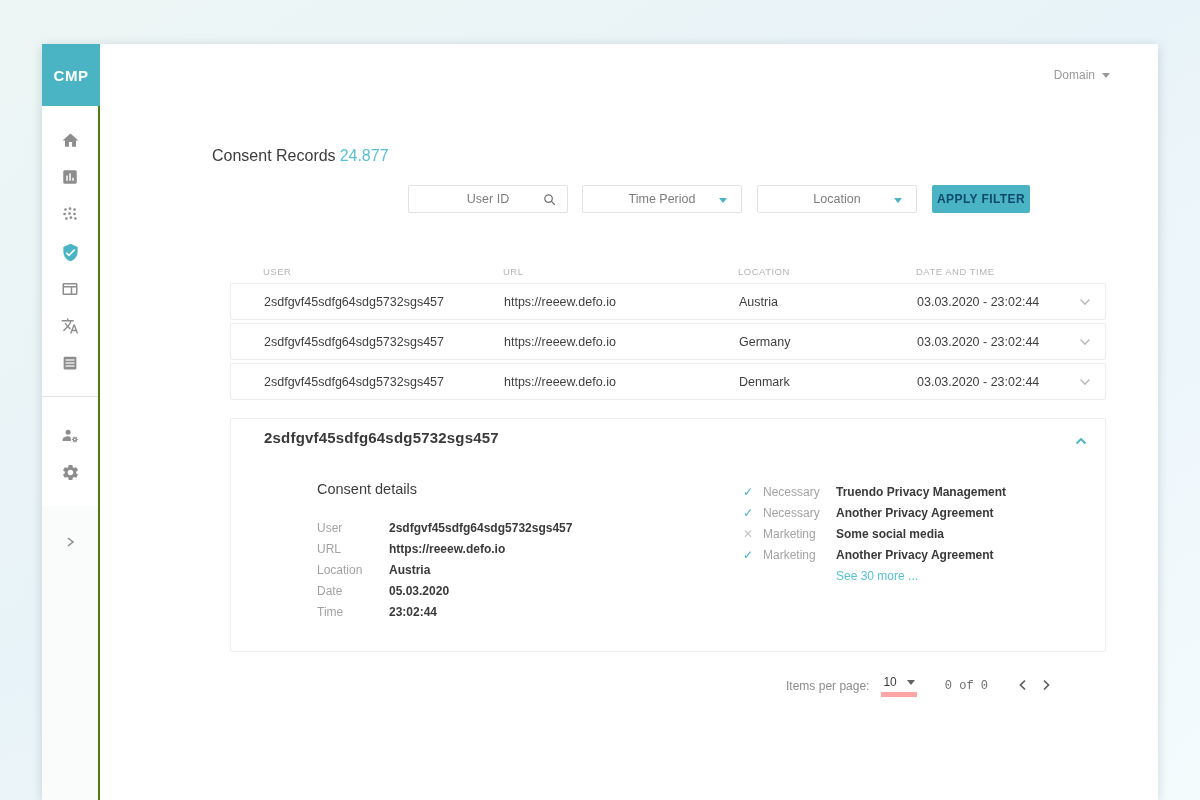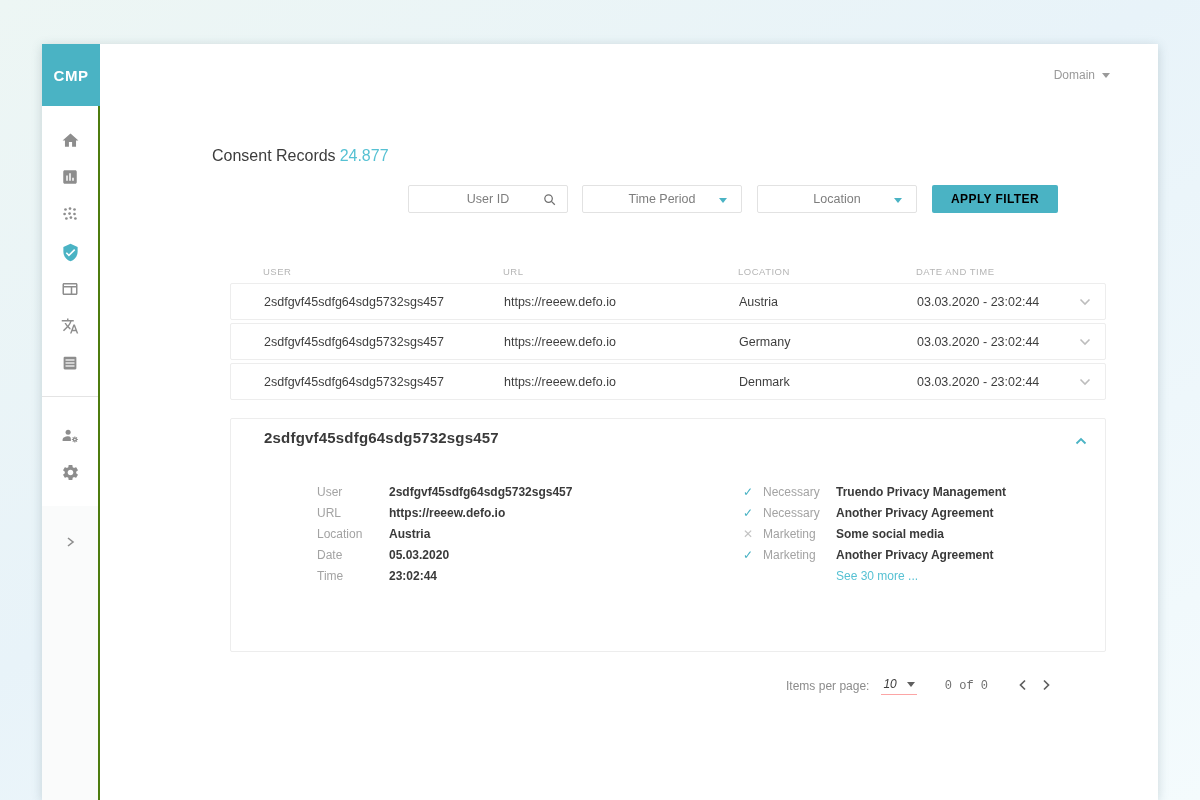--- a/index.html
+++ b/index.html
@@ -40,22 +40,22 @@
   .f-user { left:0; width:160px; }
   .f-user input { border:none; outline:none; width:100px; text-align:center;
     font-size:12.5px; color:#555; font-family:inherit; background:transparent; }
   .f-user input::placeholder { color:#7d7d7d; opacity:1; }
   .f-user svg { position:absolute; right:10px; top:6px; }
   .f-time { left:174px; width:160px; cursor:pointer; }
   .f-loc  { left:349px; width:160px; cursor:pointer; }
   .caret { width:0; height:0; border-left:4px solid transparent; border-right:4px solid transparent;
     border-top:5px solid #4ab3c4; }
   .f-box .caret { position:absolute; right:14px; top:12px; }
-  .apply-btn { position:absolute; left:524px; top:0; width:126px; height:28px;
-    background:#4ab3c4; color:#000000; border:none; border-radius:2px; font-size:12px;
+  .apply-btn { position:absolute; left:524px; top:0; width:98px; height:28px;
+    background:#4ab3c4; color:#0c4a6e; border:none; border-radius:2px; font-size:12px;
     font-weight:bold; letter-spacing:.4px; cursor:pointer; font-family:inherit; }
 
   
   .table { position:absolute; left:130px; top:215px; width:876px; }
   .thead { display:grid; grid-template-columns:240px 235px 178px 1fr 40px;
     padding-left:33px; height:24px; align-items:center;
     font-size:9.5px; letter-spacing:.5px; color:#b5b5b5; }
   .trow { display:grid; grid-template-columns:240px 235px 178px 1fr 40px;
     padding-left:33px; height:37px; align-items:center; margin-bottom:3px;
     border:1px solid #ededed; border-radius:2px; background:#fff;
@@ -83,22 +83,22 @@
   .cstat.denied { color:#c3c3c3; }
   .ccat { font-size:12px; color:#a3a3a3; }
   .cname { font-size:12px; color:#3a3a3a; font-weight:bold; }
   .see-more { font-size:12px; color:#56c1d3; margin-left:93px; height:21px;
     display:flex; align-items:center; cursor:pointer; }
 
   
   .pagination { position:absolute; right:100px; top:632px; height:20px;
     display:flex; align-items:center; font-size:12px; color:#757575; }
   .ipp-label { margin-right:12px; color:#8c8c8c; }
-  .ipp-select { display:flex; align-items:center; gap:10px; border-bottom:1px solid #fca5a5;
-    padding:0 2px 3px 2px; cursor:pointer; color:#3c3c3c;font-style:italic; }
+  .ipp-select { display:flex; align-items:center; gap:10px; border-bottom:5px solid #fca5a5;
+    padding:0 2px 3px 2px; cursor:pointer; color:#3c3c3c; }
   .ipp-select .caret { border-top-color:#5f5f5f; }
   .range { margin:0 22px 0 28px; color:#6f6f6f;font-family:Liberation Mono, monospace; }
   .pg-btn { width:24px; height:20px; display:flex; align-items:center; justify-content:center;
     cursor:pointer; }
 </style>
 </head>
 <body>
 
 <div class="app">
 
@@ -282,20 +282,21 @@
 
     <div class="panel">
       <div class="panel-title">2sdfgvf45sdfg64sdg5732sgs457</div>
       <div class="panel-chev">
         <span><svg width="12" height="8" viewBox="0 0 12 8" fill="none" stroke="#4ab3c4" stroke-width="1.8">
               <polyline points="1.5,6.5 6,2 10.5,6.5"></polyline>
             </svg></span>
       </div>
 
       <div class="details">
+        <h3>Consent details</h3>
         <div class="d-row">
           <span class="d-label">User</span>
           <span class="d-value">2sdfgvf45sdfg64sdg5732sgs457</span>
         </div>
         <div class="d-row">
           <span class="d-label">URL</span>
           <span class="d-value">https://reeew.defo.io</span>
         </div>
         <div class="d-row">
           <span class="d-label">Location</span>

